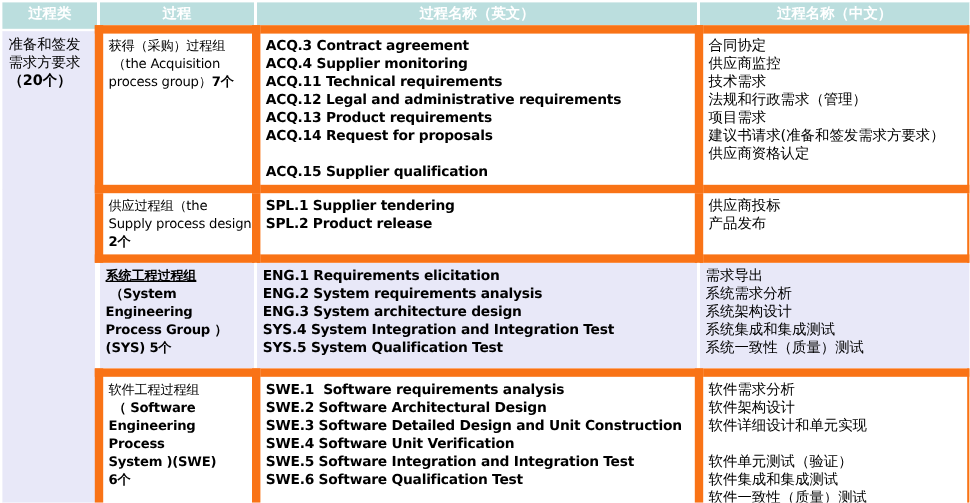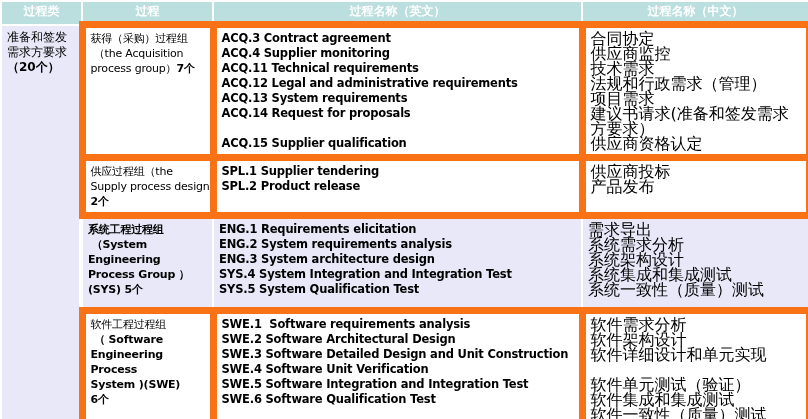--- a/index.html
+++ b/index.html
@@ -16,25 +16,25 @@
     text-align:center;border:2px solid #ffffff;padding:2px 2px;height:21px;
     line-height:15px;
   }
   td{
     background:#ffffff;border:7px solid #f97316;padding:3px 2px 3px 5px;
     font-size:12px;line-height:15px;
   }
   td.lav{background:#E8E8F8;border:2px solid #ffffff;}
   td.cat{padding-top:4px;}
   .b{font-weight:bold;}
-  .u{text-align:center;}
+  .u{text-decoration:underline;text-align:center;}
   .pl{white-space:pre;font-size:11px;letter-spacing:-0.2px;line-height:15px;}
   .pre{white-space:pre-wrap;line-height:15px;}
   .eng-text{font-size:11.5px;letter-spacing:-0.2px;}
-  .chn-text{font-size:16px;}
+  .chn-text{font-size:12px;}
   .catline{line-height:15px;}
 </style>
 </head>
 <body>
 
 <div class="page">
   <table class="proc-table">
     <colgroup>
       <col style="width:81px">
         <col style="width:131px">
@@ -58,21 +58,21 @@
         <td>
           <div class="pl"><span>获得（采购）过程组</span></div>
           <div class="pl"><span> （the Acquisition</span></div>
           <div class="pl"><span>process group）</span><span class="b">7个</span></div>
         </td>
         <td>
           <div class="pre b eng-text">ACQ.3 Contract agreement
 ACQ.4 Supplier monitoring
 ACQ.11 Technical requirements
 ACQ.12 Legal and administrative requirements
-ACQ.13 System requirements
+ACQ.13 Product requirements
 ACQ.14 Request for proposals
 
 ACQ.15 Supplier qualification</div>
         </td>
         <td>
           <div class="pre chn-text">合同协定
 供应商监控
 技术需求
 法规和行政需求（管理）
 项目需求

